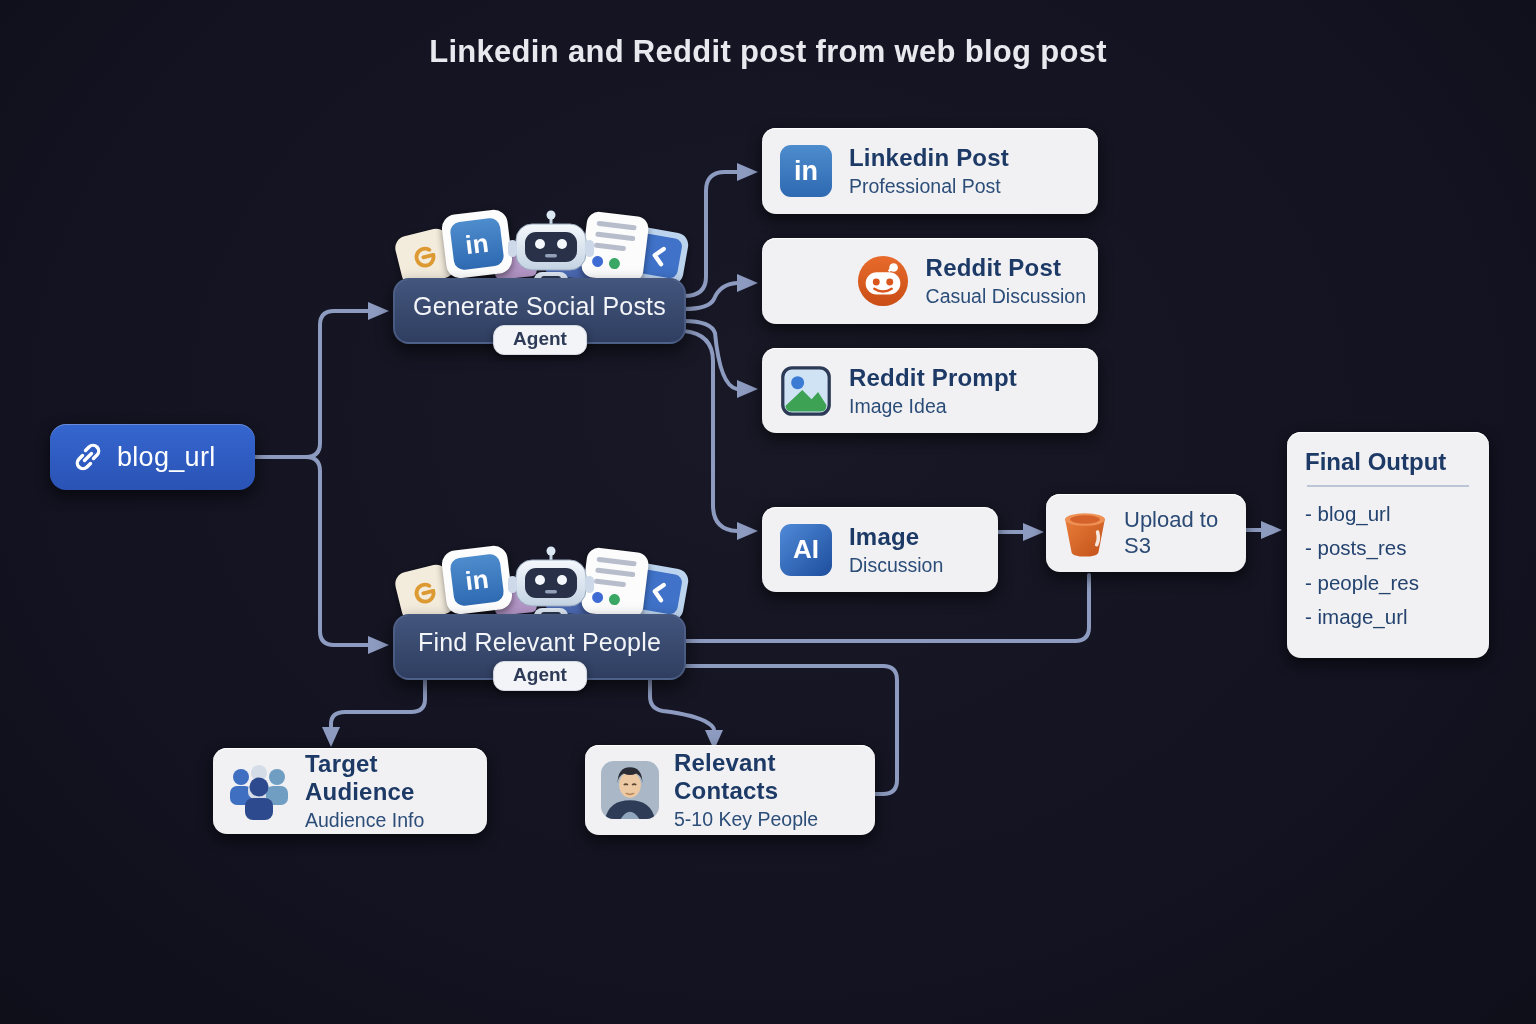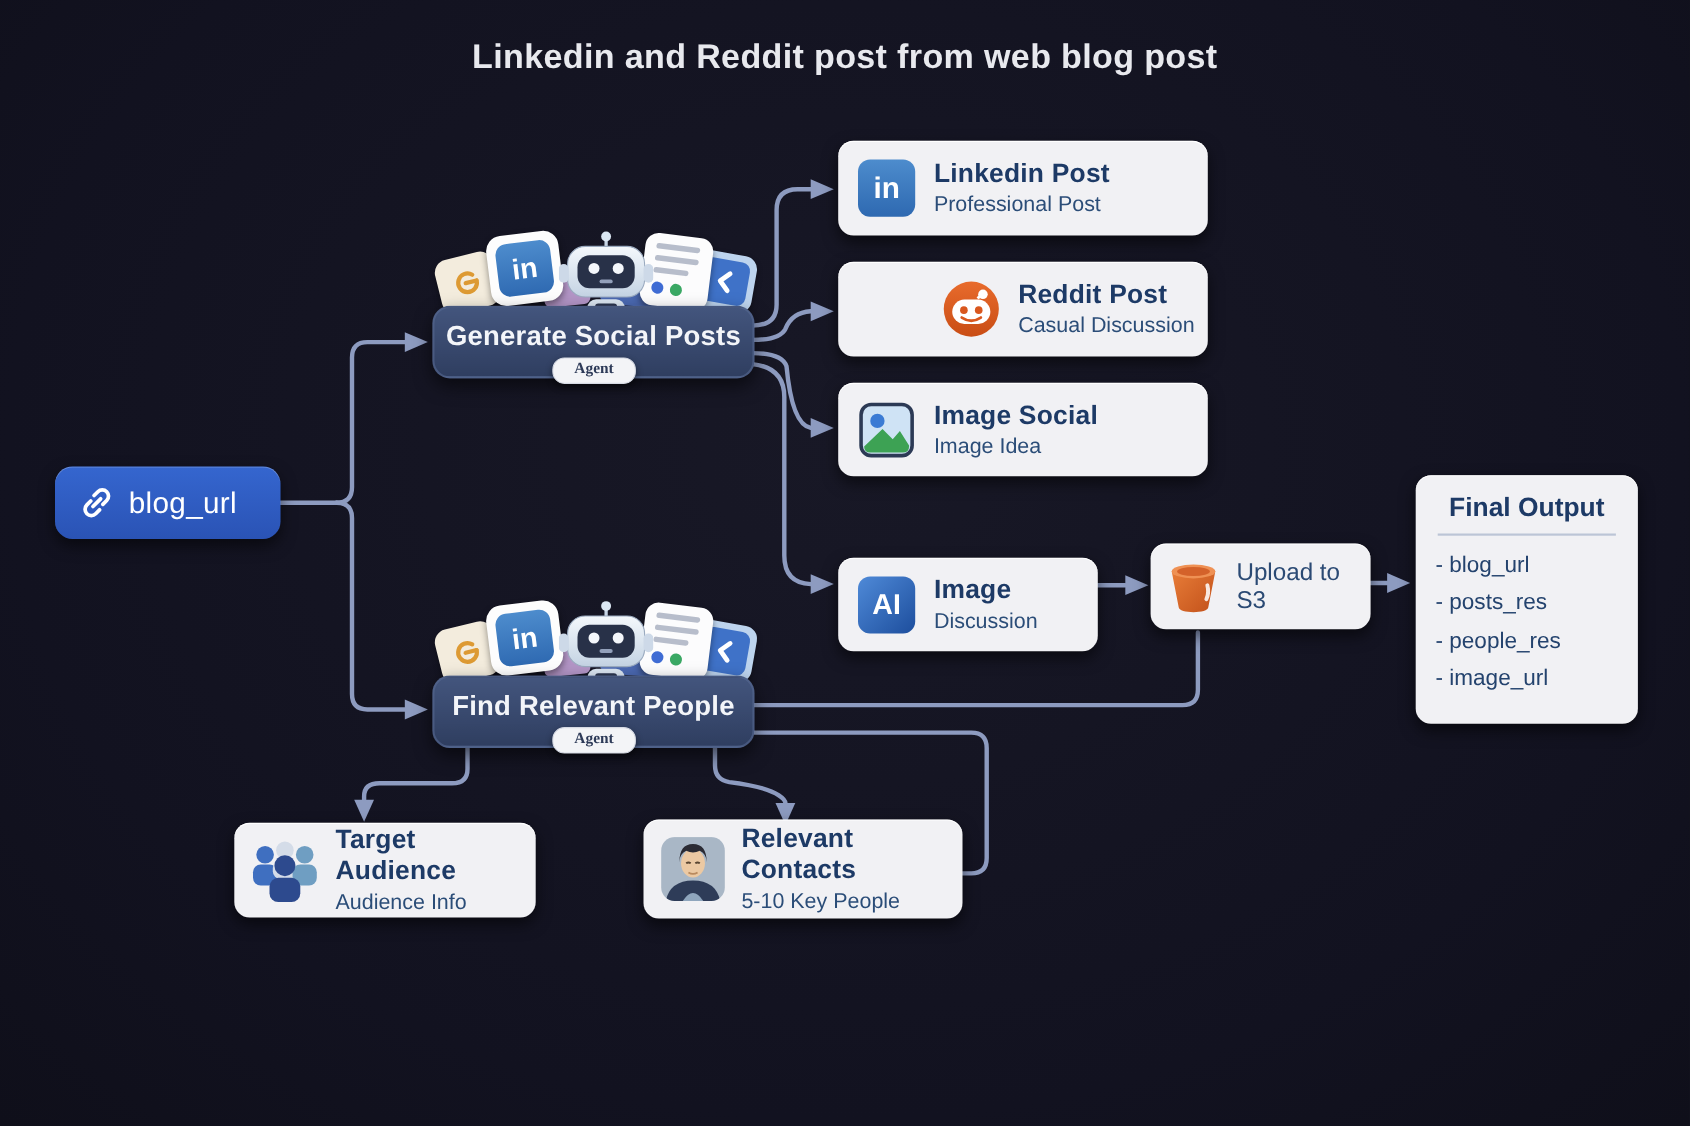--- a/index.html
+++ b/index.html
@@ -34,28 +34,27 @@
   .input-node .lbl { color:#fff; font-size:27px; font-weight:400; letter-spacing:.3px; }
 
   
   .agent-bar {
     position:absolute; width:293px; height:66px;
     background:linear-gradient(180deg,#43557d,#2f3e60);
     border:2px solid #56699199; border-radius:16px; z-index:3;
     display:flex; align-items:flex-start; justify-content:center;
     box-shadow:0 7px 16px rgba(0,0,0,.55);
   }
-  .agent-bar .lbl { color:#f3f5f9; font-size:25px; font-weight:700; margin-top:12px; letter-spacing:.2px; }
+  .agent-bar .lbl { color:#f3f5f9; font-size:25px; font-weight:400; margin-top:12px; letter-spacing:.2px; }
   .agent-badge {
     position:absolute; left:50%; transform:translateX(-50%);
     background:#f3f4f7; color:#2d3a58; border:1px solid #d6dae4;
-    font-size:14px; font-weight:600; padding:2px 19px 4px;
+    font-size:19px; font-weight:600; padding:2px 19px 4px;
     border-radius:11px; z-index:5;
     box-shadow:0 3px 7px rgba(0,0,0,.45);
-    font-family:Liberation Serif, serif;
   }
 
   
   .cluster { position:absolute; width:284px; height:84px; z-index:2; }
   .cluster .folder-a { position:absolute; left:96px; top:42px; width:42px; height:28px; background:#b395c6; border-radius:6px; transform:rotate(-6deg); z-index:1; }
   .cluster .folder-b { position:absolute; left:148px; top:30px; width:114px; height:42px; background:#4b69b2; border-radius:9px; transform:rotate(4deg); z-index:1; }
   .cluster .tile-e { position:absolute; left:0px; top:24px; width:54px; height:50px; background:#f3ecdd; border-radius:12px; transform:rotate(-14deg); z-index:2;
     display:flex; align-items:center; justify-content:center; box-shadow:0 3px 6px rgba(0,0,0,.4); }
   .cluster .tile-in { position:absolute; left:46px; top:4px; width:66px; height:64px; background:#fdfdfd; border-radius:14px; transform:rotate(-7deg); z-index:3;
     display:flex; align-items:center; justify-content:center; box-shadow:0 3px 7px rgba(0,0,0,.45); }
@@ -86,21 +85,21 @@
   .ai-icon { background:linear-gradient(135deg,#4f8ad8,#1d4e9d); font-size:26px; }
 
   .s3-card { left:1046px; top:494px; width:200px; height:78px; gap:12px; padding-left:12px; }
   .s3-card .s3-lbl { font-size:22px; color:#2b4a74; line-height:1.18; width:100px; }
 
   .final-card {
     position:absolute; left:1287px; top:432px; width:202px; height:226px;
     background:#f1f1f4; border-radius:14px; z-index:3; padding:16px 18px 12px;
     box-shadow:0 6px 14px rgba(0,0,0,.55), inset 0 1px 0 #ffffff;
   }
-  .final-card .ttl { font-size:24px; font-weight:700; color:#1d3a66; text-align:center; }
+  .final-card .ttl { font-size:24px; font-weight:700; color:#1d3a66; }
   .final-card .divider { border:none; border-top:2px solid #bcc5d6; margin:9px 2px 10px; }
   .final-card .item { font-size:20.5px; color:#24436e; font-weight:500; line-height:1.68; }
 </style>
 </head>
 <body>
 
 <svg width="0" height="0" style="position:absolute">
   <defs>
     <linearGradient id="gHead" x1="0" y1="0" x2="0" y2="1">
       <stop offset="0" stop-color="#f4f8fc"></stop>
@@ -292,21 +291,21 @@
     </div>
   </div>
 
   <div class="out-card" style="left:762px; top:348px; width:336px; height:85px;">
     <svg class="sq-icon" width="54" height="54" viewBox="0 0 56 56">
       <rect x="3" y="3" width="50" height="50" rx="10" fill="#cfe3f5" stroke="#2c3a55" stroke-width="3.5"></rect>
       <circle cx="19" cy="19" r="7" fill="#3b7bd4"></circle>
       <path d="M6 44 L24 27 L34 37 L41 29 L50 43 L50 44 Q50 50 44 50 H12 Q6 50 6 44 Z" fill="#3da254"></path>
     </svg>
     <div class="txt">
-      <span class="ttl">Image Social</span>
+      <span class="ttl">Reddit Prompt</span>
       <span class="sub">Image Idea</span>
     </div>
   </div>
 
   <div class="out-card" style="left:762px; top:490px; width:236px; height:85px;margin-top:17px;">
     <div class="sq-icon ai-icon">AI</div>
     <div class="txt">
       <span class="ttl">Image</span>
       <span class="sub">Discussion</span>
     </div>

